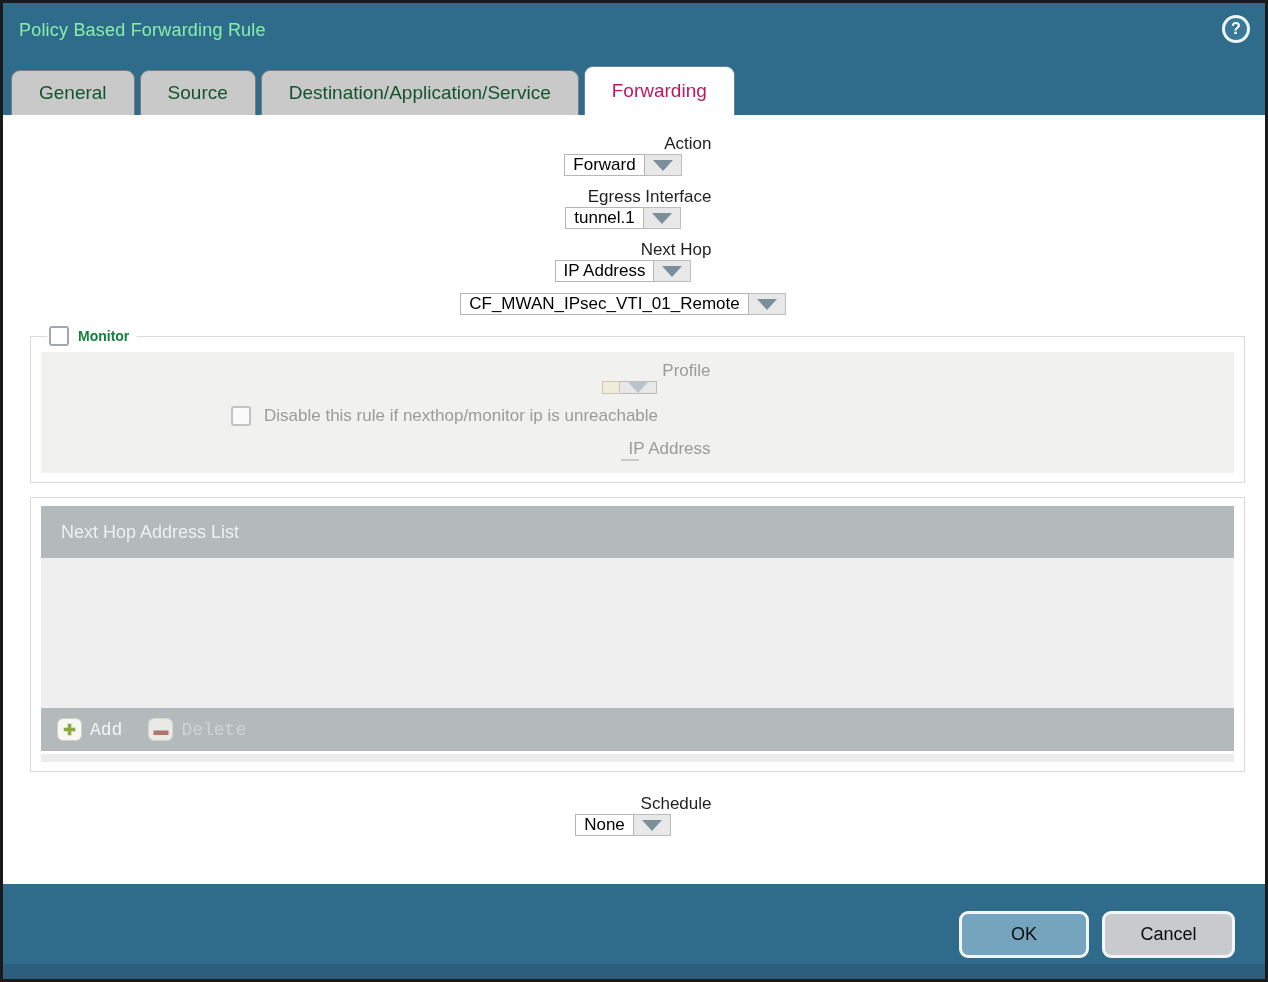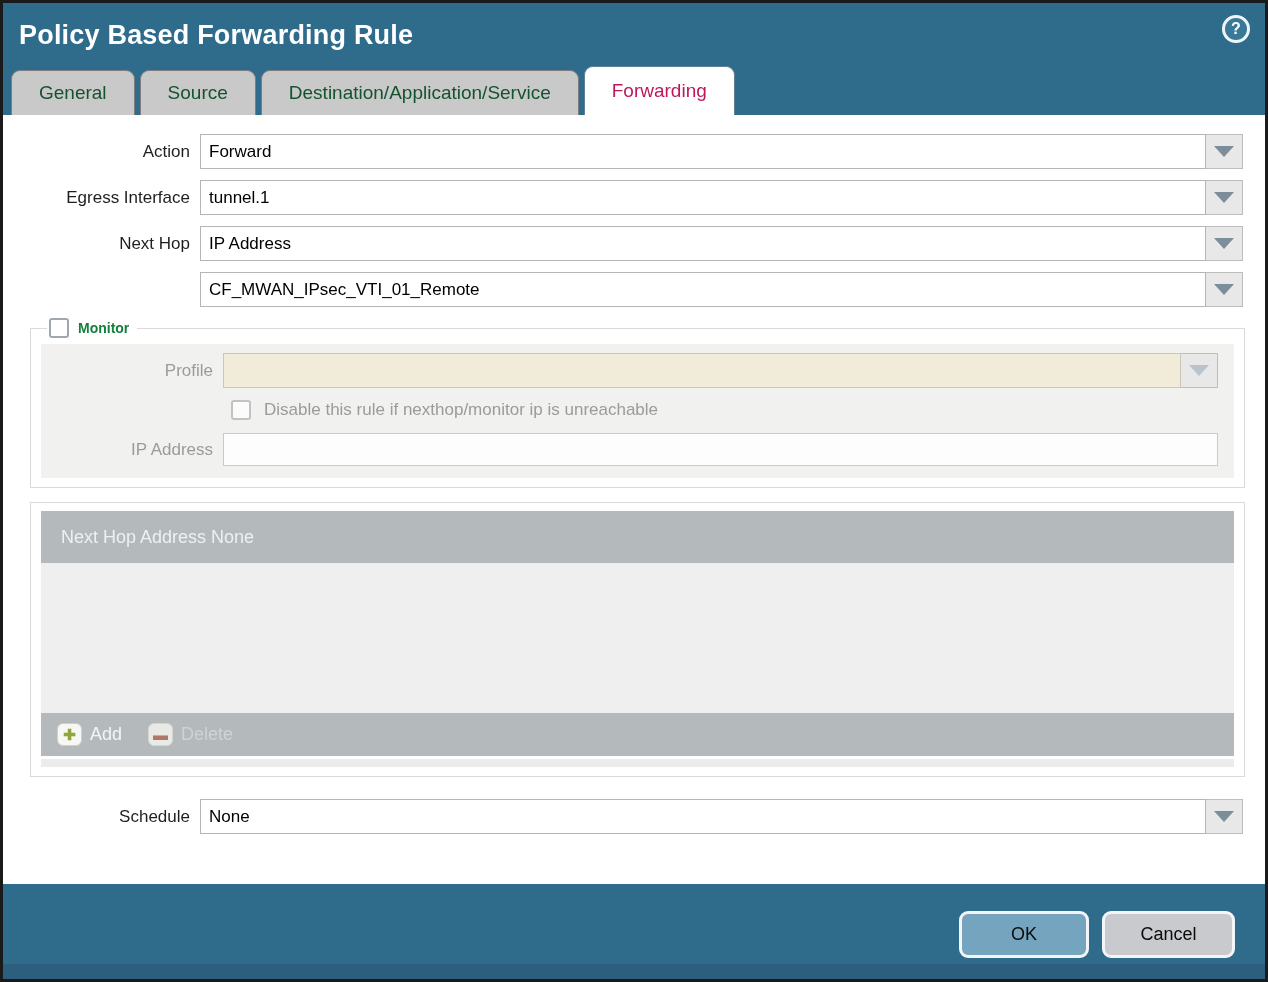--- a/index.html
+++ b/index.html
@@ -10,21 +10,21 @@
   }
   .window {
     width: 1268px; height: 982px;
     border: 3px solid #1a1a1a;
     background: #2f6b8a;
     position: relative;
     overflow: hidden;
   }
   
   .titlebar { height: 63px; position: relative; padding: 17px 16px 0 16px; }
-  .title { color: #ffffff; font-size: 27px; letter-spacing: 0.2px; font-weight: bold; }
+  .title { color: #86efac; font-size: 18px; letter-spacing: 0.2px; }
   .help-icon {
     position: absolute; top: 12px; right: 15px;
     width: 28px; height: 28px; border-radius: 50%;
     border: 3px solid #eef5f8; background: #3a7globe795;
     background: #38769404;
     background: #3a7897;
     color: #ffffff; font-weight: bold; font-size: 16px;
     display: flex; align-items: center; justify-content: center;
     cursor: pointer;
   }
@@ -38,21 +38,21 @@
     display: flex; align-items: center;
     font-size: 19px; cursor: pointer; white-space: nowrap;
   }
   .tab.active {
     background: #ffffff; color: #be185d;
     height: 49px; border-color: #5f8296;
     position: relative; z-index: 2;
   }
   
   .content { background: #ffffff; height: 769px; padding-top: 19px; position: relative; }
-  .frow { display: flex; align-items: center; margin: 0 22px 11px 0; }
+  .frow { display: flex; align-items: center; margin: 0 22px 11px 0; flex-direction: column; }
   .frow .lbl {
     width: 197px; text-align: right; padding-right: 10px;
     font-size: 17px; color: #1f1f1f; flex: none; white-space: nowrap;
   }
   .fieldwrap { flex: 1; display: flex; align-items: stretch; height: 35px; }
   .input {
     flex: 1; border: 1px solid #b5b5b5; background: #ffffff;
     display: flex; align-items: center; padding: 0 8px;
     font-size: 17px; color: #000000; overflow: hidden; white-space: nowrap;
   }
@@ -96,21 +96,21 @@
   .nh-header {
     height: 52px; background: #b4b9bc; color: #eef1f2;
     display: flex; align-items: center; padding-left: 20px; font-size: 18px;
   }
   .nh-body { height: 150px; background: #efefef; }
   .nh-footer {
     height: 43px; background: #b4b9bc;
     display: flex; align-items: center; gap: 26px; padding-left: 16px;
   }
   .tbl-btn { display: flex; align-items: center; gap: 8px; cursor: pointer; }
-  .tbl-btn .btn-text { font-size: 18px; color: #f4f6f6; }
+  .tbl-btn .btn-text { font-size: 18px; color: #f4f6f6; font-family: Liberation Mono, monospace; }
   .tbl-btn.disabled { cursor: default; }
   .tbl-btn.disabled .btn-text { color: #ced3d5; }
   .icon-sq {
     width: 25px; height: 23px; border-radius: 6px;
     background: #f7f7f3; border: 1px solid #d0d0c8;
     display: flex; align-items: center; justify-content: center;
     font-size: 15px; line-height: 1;
   }
   .icon-sq.add-glyph { color: #8ea83b; font-weight: bold; }
   .icon-sq.del-glyph { color: #b1766b; background: #e9e9e5; border-color: #d6d6d0; }
@@ -219,21 +219,21 @@
           <div class="fieldwrap" style="height:33px;">
             <div class="input plain-disabled"></div>
           </div>
         </div>
       </div>
     </fieldset>
 
     <fieldset style="margin-top:14px;">
       <div class="nh-table">
         <div class="nh-header">
-          <span>Next Hop Address None</span>
+          <span>Next Hop Address List</span>
         </div>
         <div class="nh-body"></div>
         <div class="nh-footer">
           <div class="tbl-btn">
             <span class="icon-sq add-glyph">✚</span>
             <span class="btn-text">Add</span>
           </div>
           <div class="tbl-btn disabled">
             <span class="icon-sq del-glyph">▬</span>
             <span class="btn-text">Delete</span>

